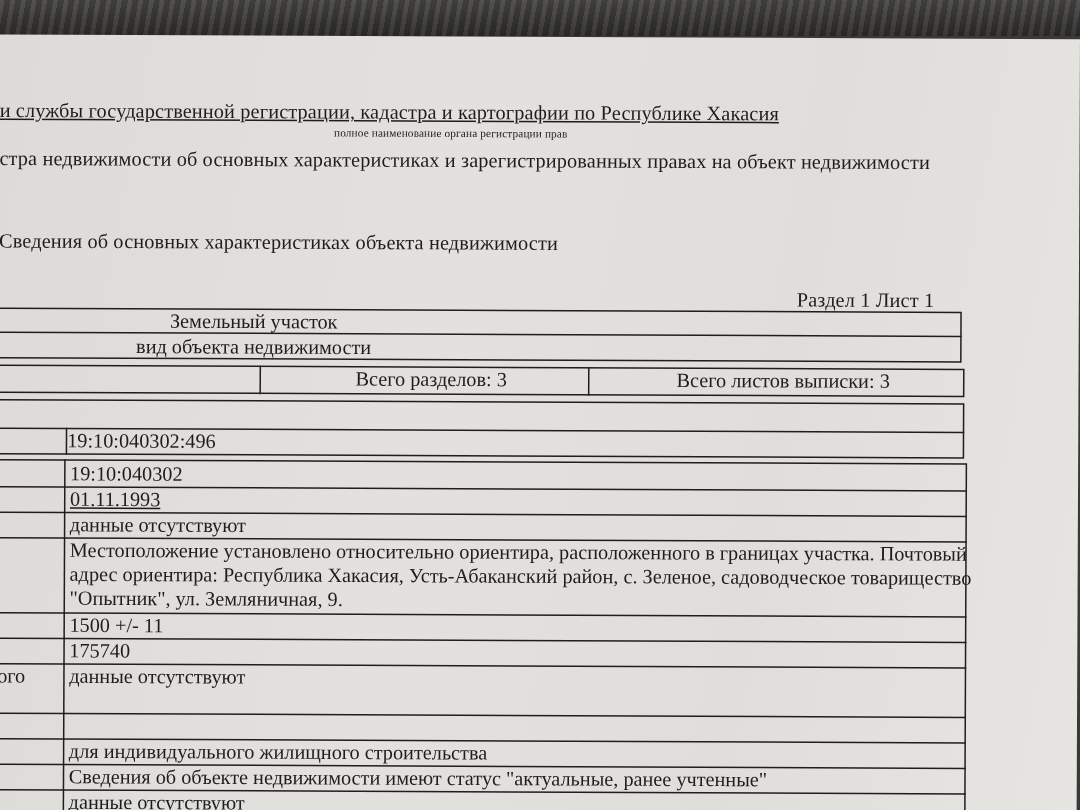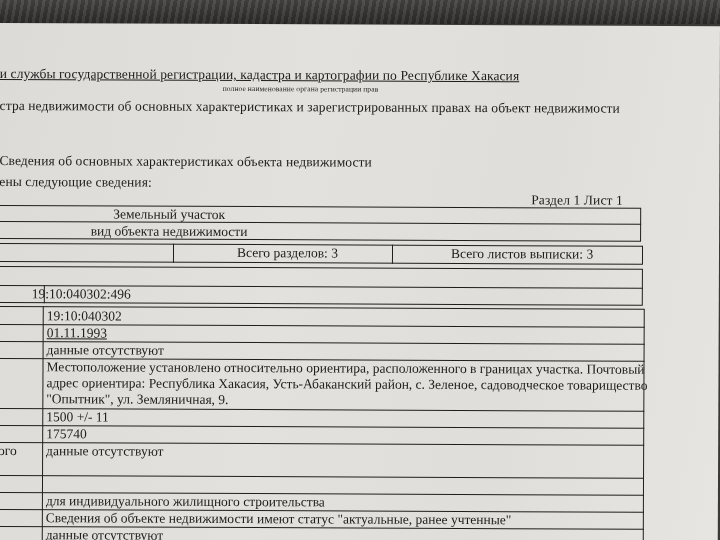--- a/index.html
+++ b/index.html
@@ -34,38 +34,37 @@
 
 <div class="bg-texture"></div>
 
 <div class="paper">
 
   <div class="t u" style="left:0;top:43px;">и службы государственной регистрации, кадастра и картографии по Республике Хакасия</div>
   <div class="t small" style="left:180px;top:60px;margin-left:43px;">полное наименование органа регистрации прав</div>
   <div class="t" style="left:0;top:75px;">стра недвижимости об основных характеристиках и зарегистрированных правах на объект недвижимости</div>
 
   <div class="t" style="left:0;top:130px;">Сведения об основных характеристиках объекта недвижимости</div>
-  <div class="t" style="left:0;top:151px;">ены следующие сведения:</div>
   <div class="t" style="left:532px;top:167px;">Раздел 1 Лист 1</div>
 
   <div class="box" style="left:-4px;top:182px;width:646px;height:34px;"></div>
   <div class="hl" style="left:-4px;top:198px;width:646px;"></div>
   <div class="cell center" style="left:0;top:183px;width:340px;">Земельный участок</div>
   <div class="cell center" style="left:0;top:200px;width:340px;">вид объекта недвижимости</div>
 
   <div class="box" style="left:-4px;top:220px;width:648px;height:19px;"></div>
   <div class="vl" style="left:174px;top:220px;height:19px;"></div>
   <div class="vl" style="left:393px;top:220px;height:19px;"></div>
   <div class="cell" style="left:238px;top:221px;">Всего разделов: 3</div>
   <div class="cell" style="left:452px;top:221px;">Всего листов выписки: 3</div>
 
   <div class="box" style="left:-4px;top:243px;width:648px;height:37px;"></div>
   <div class="hl" style="left:-4px;top:262px;width:648px;"></div>
   <div class="vl" style="left:45px;top:262px;height:18px;"></div>
-  <div class="cell" style="left:33px;top:263px;">19:10:040302:496</div>
+  <div class="cell" style="left:46px;top:263px;">19:10:040302:496</div>
 
   <div class="box" style="left:-4px;top:283px;width:650px;height:240px;"></div>
   <div class="vl" style="left:44px;top:283px;height:240px;"></div>
 
   <div class="cell" style="left:48px;top:285px;">19:10:040302</div>
   <div class="hl" style="left:-4px;top:301px;width:650px;"></div>
 
   <div class="cell" style="left:48px;top:302px;text-decoration:underline;">01.11.1993</div>
   <div class="hl" style="left:-4px;top:318px;width:650px;"></div>
 

